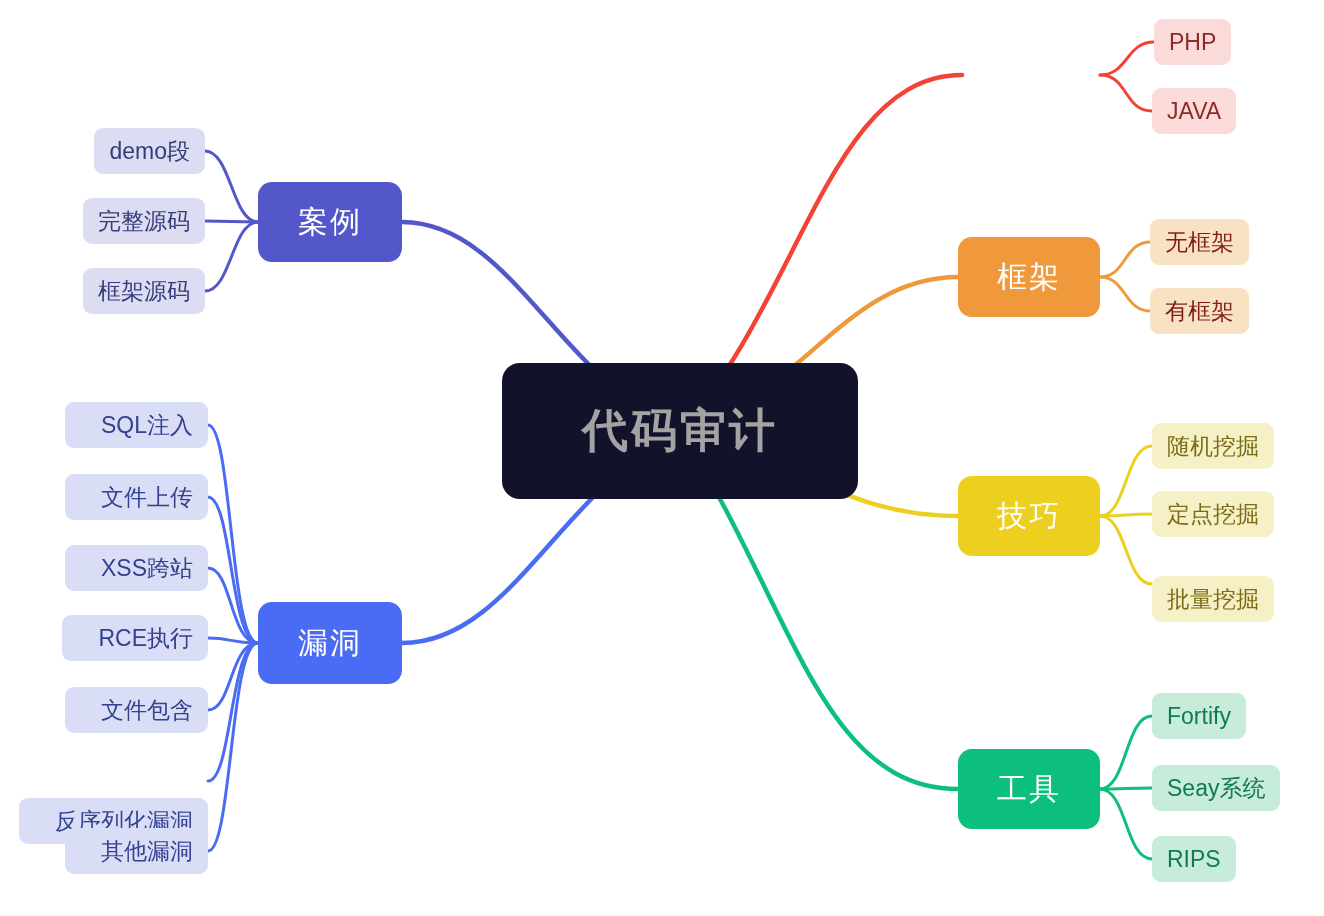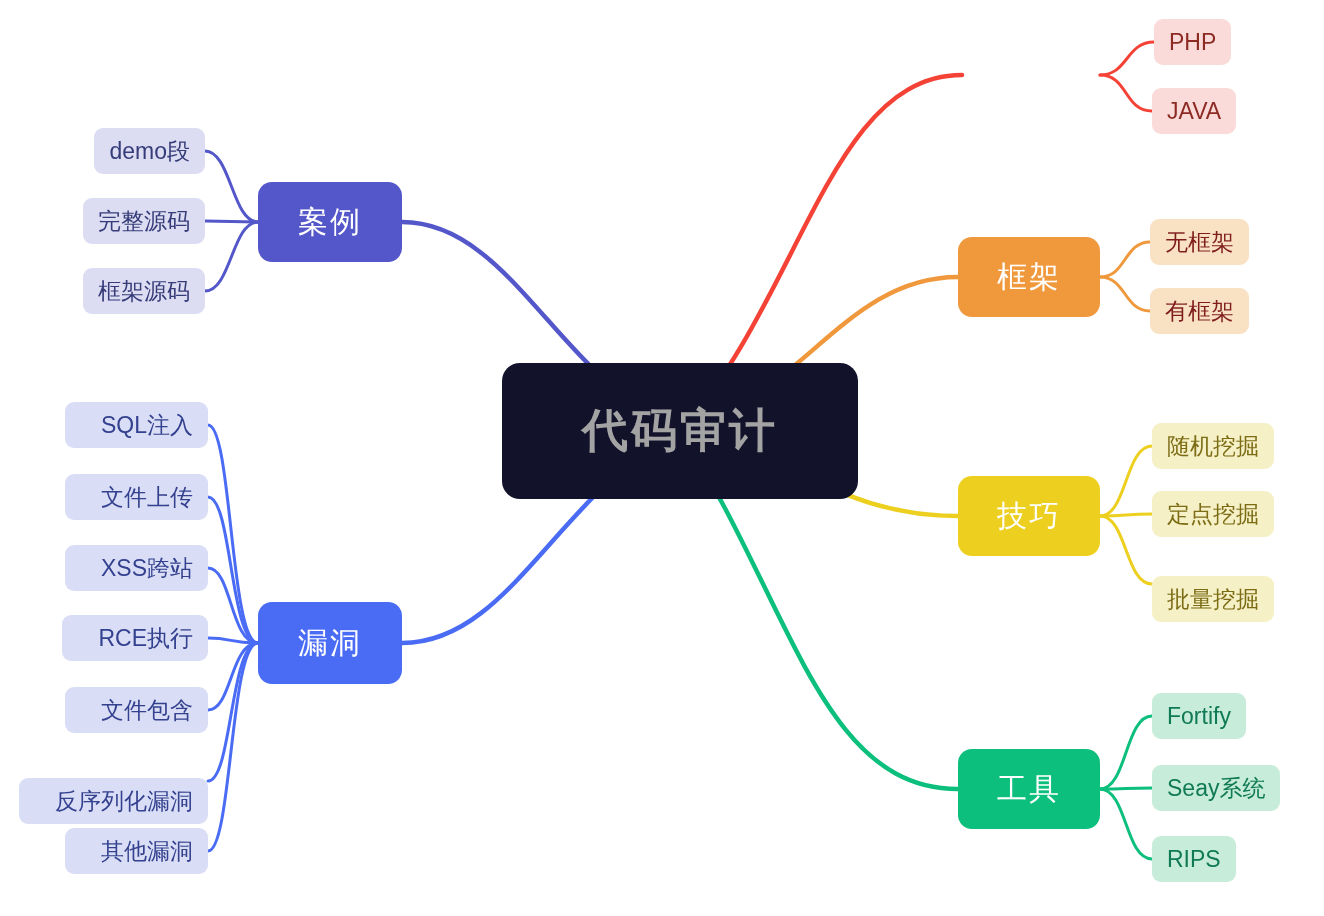--- a/index.html
+++ b/index.html
@@ -93,21 +93,21 @@
 
   
   .p-demo             { right: 1119px; top: 128px; }
   .p-full-source      { right: 1119px; top: 198px; }
   .p-framework-source { right: 1119px; top: 268px; }
   .p-sql              { right: 1116px; top: 402px; }
   .p-upload           { right: 1116px; top: 474px; }
   .p-xss              { right: 1116px; top: 545px; }
   .p-rce              { right: 1116px; top: 615px; }
   .p-include          { right: 1116px; top: 687px; }
-  .p-deserialize      { right: 1116px; top: 778px; }
+  .p-deserialize      { right: 1116px; top: 798px; }
   .p-other            { right: 1116px; top: 828px; }
 </style>
 </head>
 <body>
 
 <div class="canvas">
 
   <svg class="connector-layer" width="1324" height="916" viewBox="0 0 1324 916" xmlns="http://www.w3.org/2000/svg">
 
     <path class="trunk" d="M 680 431 C 560 380, 510 222, 402 222" stroke="#5357c9"></path>

